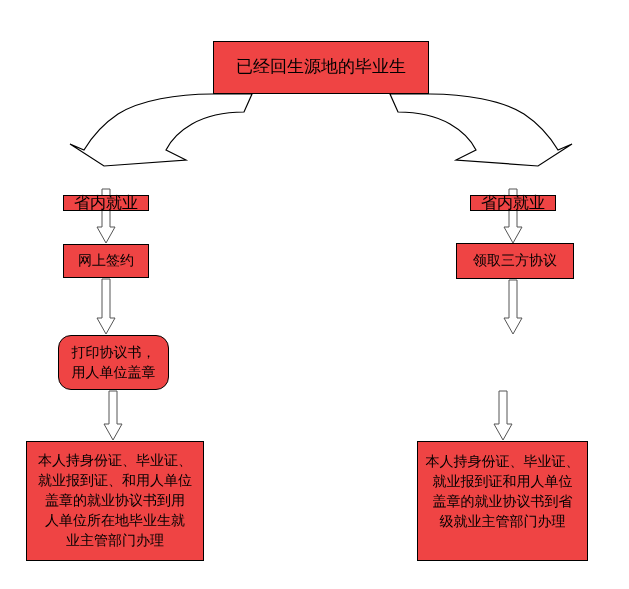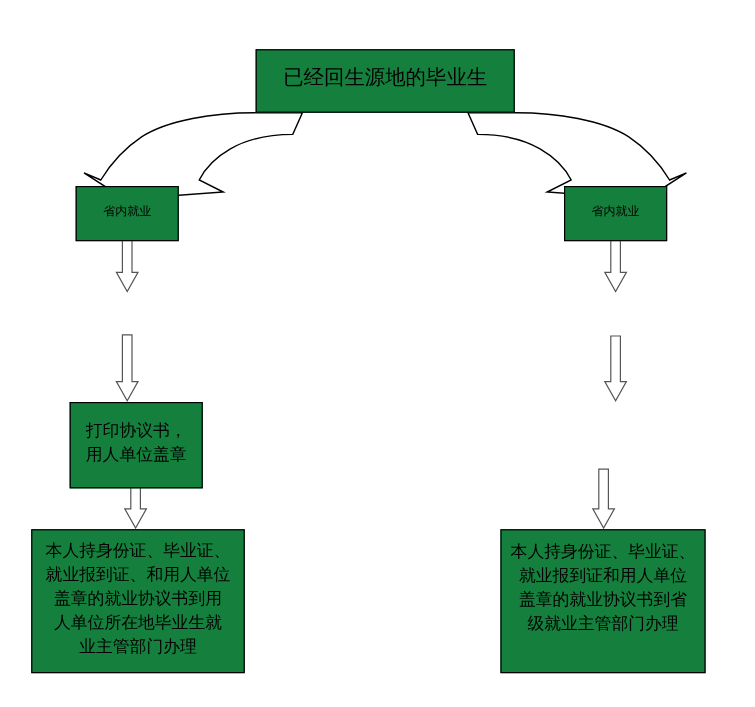--- a/index.html
+++ b/index.html
@@ -14,38 +14,38 @@
     position: relative;
     width: 629px;
     height: 589px;
     background: #ffffff;
     overflow: hidden;
   }
   .node {
     position: absolute;
     box-sizing: border-box;
     border: 1px solid #000000;
-    background: #15803d;
+    background: #ef4444;
     display: flex;
     align-items: center;
     justify-content: center;
     text-align: center;
     color: #000000;
-    font-family: Liberation Mono, monospace;
+    font-family: Liberation Serif, serif;
     line-height: 1.42;
     white-space: pre-line;
     padding: 2px 4px;
   }
   .node-top      { left: 213px; top: 41px;  width: 216px; height: 53px;  font-size: 17px; }
-  .node-sm       { width: 86px;  height: 46px; font-size: 10px; }
+  .node-sm       { width: 86px;  height: 16px; font-size: 16px; margin-top: 40px; }
   .node-l1       { left: 63px;  top: 155px; }
   .node-r1       { left: 470px; top: 155px; }
   .node-l2       { left: 63px;  top: 244px; width: 86px; height: 34px; font-size: 14px; }
   .node-r2       { left: 456px; top: 243px; width: 118px; height: 36px; font-size: 14px; }
-  .node-l3       { left: 58px;  top: 335px; width: 111px; height: 72px; font-size: 14px; }
+  .node-l3       { left: 58px;  top: 335px; width: 111px; height: 55px; font-size: 14px; border-radius: 13px; }
   .node-r3       { left: 436px; top: 334px; width: 152px; height: 56px; font-size: 14px; }
   .node-l4       { left: 26px;  top: 441px; width: 178px; height: 120px; font-size: 14px; }
   .node-r4       { left: 417px; top: 441px; width: 171px; height: 120px; font-size: 14px;
                    align-items: flex-start; padding-top: 10px; }
   .arrow-layer {
     position: absolute;
     left: 0; top: 0;
     width: 629px;
     height: 589px;
     pointer-events: none;
@@ -91,32 +91,34 @@
 
     <path d="M 509,280 L 517,280 L 517,318 L 522,318 L 513,334 L 504,318 L 509,318 Z" fill="#ffffff" stroke="#555555" stroke-width="1"></path>
 
     <path d="M 499,391 L 507,391 L 507,424 L 512,424 L 503,440 L 494,424 L 499,424 Z" fill="#ffffff" stroke="#555555" stroke-width="1"></path>
   </svg>
 
   <div class="node node-top">已经回生源地的毕业生</div>
 
   <div class="node node-sm node-l1">省内就业</div>
 
+  <div class="node node-l2">网上签约</div>
 
   <div class="node node-l3">打印协议书，
 用人单位盖章</div>
 
   <div class="node node-l4">本人持身份证、毕业证、
 就业报到证、和用人单位
 盖章的就业协议书到用
 人单位所在地毕业生就
 业主管部门办理</div>
 
   <div class="node node-sm node-r1">省内就业</div>
 
+  <div class="node node-r2">领取三方协议</div>
 
 
   <div class="node node-r4">本人持身份证、毕业证、
 就业报到证和用人单位
 盖章的就业协议书到省
 级就业主管部门办理</div>
 
 </div>
 
 </body></html>

